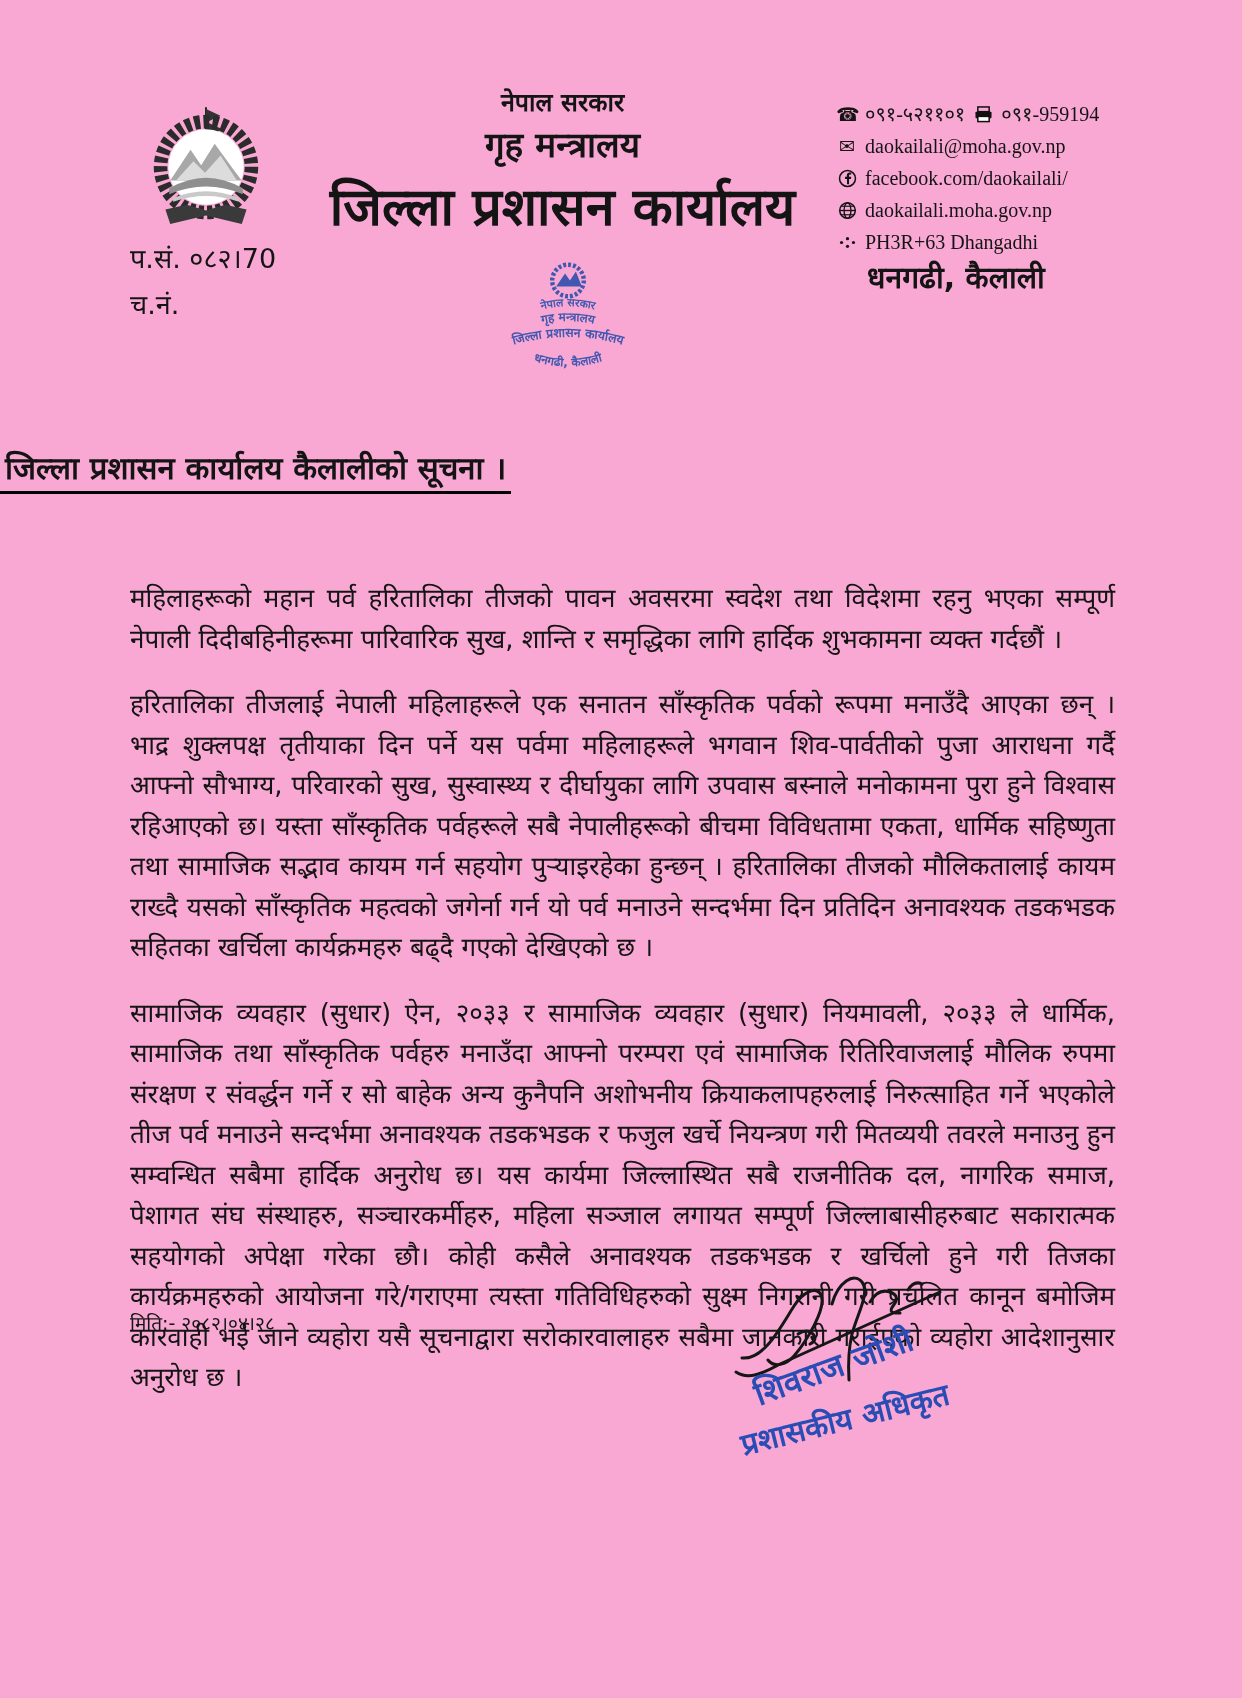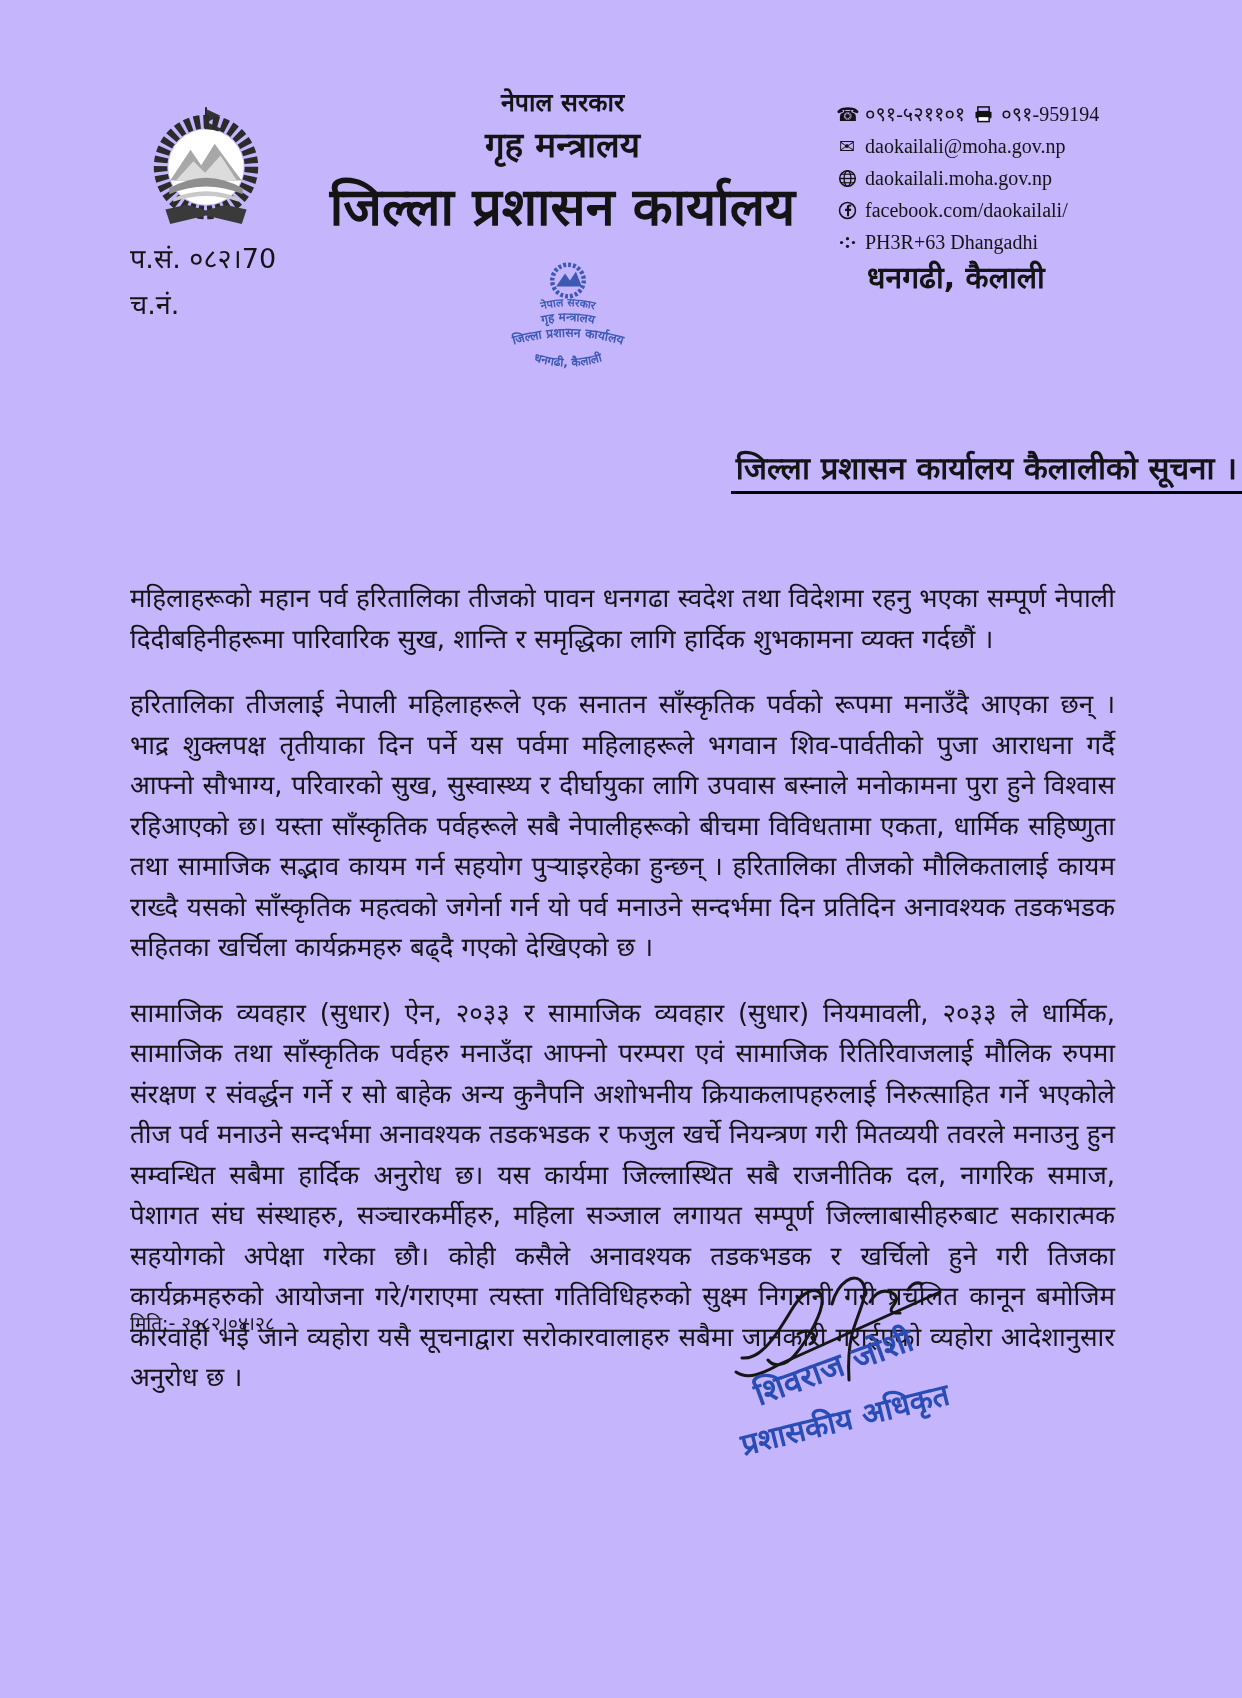--- a/index.html
+++ b/index.html
@@ -7,21 +7,21 @@
     --seal-blue:#3352ae;
     --stamp-blue:#2a4db5;
   }
   *{box-sizing:border-box;margin:0;padding:0;}
   html,body{background:#ffffff;}
   body{
     width:1242px;height:1698px;position:relative;
     font-family:"DejaVu Sans",sans-serif;color:var(--ink);
     overflow:hidden;
   }
-  .page{position:absolute;inset:0;background:#c4b5fd;}
+  .page{position:absolute;inset:0;background:#f9a8d4;}
 
   
   .emblem{position:absolute;left:148px;top:100px;width:116px;height:138px;}
   .head-center{position:absolute;left:290px;top:84px;width:545px;text-align:center;}
   .gov{font-size:25px;font-weight:bold;}
   .ministry{font-size:35px;font-weight:bold;margin-top:2px;}
   .office{font-size:52px;font-weight:bold;margin-top:2px;white-space:nowrap;}
   .branch{font-size:27px;margin-top:8px;}
 
   .contacts{position:absolute;left:836px;top:98px;width:330px;
@@ -30,21 +30,21 @@
   .uicon{font-family:"DejaVu Sans",sans-serif;font-size:19px;width:22px;display:inline-block;text-align:center;}
   .svgicon{width:22px;height:20px;display:inline-flex;align-items:center;justify-content:center;}
   .loc{font-family:"DejaVu Sans",sans-serif;font-size:30px;font-weight:bold;margin-top:4px;width:240px;text-align:center;}
 
   .refs{position:absolute;left:130px;top:236px;font-size:27px;line-height:46px;}
 
   .seal{position:absolute;left:484px;top:258px;width:168px;height:130px;opacity:.92;}
   .seal text{fill:var(--seal-blue);font-weight:bold;}
 
   
-  .title-wrap{position:absolute;left:0;top:446px;width:100%;text-align:right;}
+  .title-wrap{position:absolute;left:0;top:446px;width:100%;text-align:left;}
   .title{font-size:31px;font-weight:bold;border-bottom:3px solid #000;padding:0 5px 5px 5px;}
 
   .bodytext{position:absolute;left:130px;top:578px;width:985px;
     font-size:26px;line-height:40.5px;text-align:justify;}
   .bodytext p{margin:0 0 25px 0;}
 
   .date{position:absolute;left:130px;top:1310px;font-size:19px;}
 
   
   .sig{position:absolute;left:708px;top:1262px;width:300px;height:230px;}
@@ -93,37 +93,37 @@
       </span>
       <span>०९१-959194</span>
     </div>
     <div class="c-row">
       <span class="uicon">✉</span>
       <span>daokailali@moha.gov.np</span>
     </div>
     <div class="c-row">
       <span class="svgicon">
         <svg viewBox="0 0 20 20" width="19" height="19">
+          <circle cx="10" cy="10" r="8.4" fill="none" stroke="#111" stroke-width="1.6"></circle>
+          <path d="M11.6 16 V10.4 h2 l.3-2.2 h-2.3 V6.9 c0-.7.3-1.2 1.2-1.2 h1.2 V3.8 c-.4 0-1-.1-1.7-.1-1.8 0-3 1-3 3v1.5 H7.4 v2.2 h2.1 V16 Z" fill="#111"></path>
+        </svg>
+      </span>
+      <span>facebook.com/daokailali/</span>
+    </div>
+    <div class="c-row">
+      <span class="svgicon">
+        <svg viewBox="0 0 20 20" width="19" height="19">
           <circle cx="10" cy="10" r="8.2" fill="none" stroke="#111" stroke-width="1.6"></circle>
           <ellipse cx="10" cy="10" rx="3.6" ry="8.2" fill="none" stroke="#111" stroke-width="1.4"></ellipse>
           <line x1="1.8" y1="10" x2="18.2" y2="10" stroke="#111" stroke-width="1.4"></line>
           <line x1="3" y1="5.5" x2="17" y2="5.5" stroke="#111" stroke-width="1.2"></line>
           <line x1="3" y1="14.5" x2="17" y2="14.5" stroke="#111" stroke-width="1.2"></line>
         </svg>
       </span>
       <span>daokailali.moha.gov.np</span>
-    </div>
-    <div class="c-row">
-      <span class="svgicon">
-        <svg viewBox="0 0 20 20" width="19" height="19">
-          <circle cx="10" cy="10" r="8.4" fill="none" stroke="#111" stroke-width="1.6"></circle>
-          <path d="M11.6 16 V10.4 h2 l.3-2.2 h-2.3 V6.9 c0-.7.3-1.2 1.2-1.2 h1.2 V3.8 c-.4 0-1-.1-1.7-.1-1.8 0-3 1-3 3v1.5 H7.4 v2.2 h2.1 V16 Z" fill="#111"></path>
-        </svg>
-      </span>
-      <span>facebook.com/daokailali/</span>
     </div>
     <div class="c-row">
       <span class="svgicon">
         <svg viewBox="0 0 20 20" width="17" height="17">
           <circle cx="3" cy="10" r="1.9" fill="#111"></circle>
           <circle cx="10" cy="5.5" r="1.9" fill="#111"></circle>
           <circle cx="10" cy="14.5" r="1.9" fill="#111"></circle>
           <circle cx="17" cy="10" r="1.9" fill="#111"></circle>
         </svg>
       </span>
@@ -154,21 +154,21 @@
       <text font-size="12.5"><textPath href="#sealArc3" startOffset="50%" text-anchor="middle">जिल्ला प्रशासन कार्यालय</textPath></text>
       <text font-size="12"><textPath href="#sealArc4" startOffset="50%" text-anchor="middle">धनगढी, कैलाली</textPath></text>
     </svg>
   </div>
 
   <div class="title-wrap">
     <span class="title">जिल्ला प्रशासन कार्यालय कैलालीको सूचना ।</span>
   </div>
 
   <div class="bodytext">
-    <p>महिलाहरूको महान पर्व हरितालिका तीजको पावन धनगढा स्वदेश तथा विदेशमा रहनु भएका सम्पूर्ण नेपाली दिदीबहिनीहरूमा पारिवारिक सुख, शान्ति र समृद्धिका लागि हार्दिक शुभकामना व्यक्त गर्दछौं ।</p>
+    <p>महिलाहरूको महान पर्व हरितालिका तीजको पावन अवसरमा स्वदेश तथा विदेशमा रहनु भएका सम्पूर्ण नेपाली दिदीबहिनीहरूमा पारिवारिक सुख, शान्ति र समृद्धिका लागि हार्दिक शुभकामना व्यक्त गर्दछौं ।</p>
     <p>हरितालिका तीजलाई नेपाली महिलाहरूले एक सनातन साँस्कृतिक पर्वको रूपमा मनाउँदै आएका छन् । भाद्र शुक्लपक्ष तृतीयाका दिन पर्ने यस पर्वमा महिलाहरूले भगवान शिव-पार्वतीको पुजा आराधना गर्दै आफ्नो सौभाग्य, परिवारको सुख, सुस्वास्थ्य र दीर्घायुका लागि उपवास बस्नाले मनोकामना पुरा हुने विश्वास रहिआएको छ। यस्ता साँस्कृतिक पर्वहरूले सबै नेपालीहरूको बीचमा विविधतामा एकता, धार्मिक सहिष्णुता तथा सामाजिक सद्भाव कायम गर्न सहयोग पुऱ्याइरहेका हुन्छन् । हरितालिका तीजको मौलिकतालाई कायम राख्दै यसको साँस्कृतिक महत्वको जगेर्ना गर्न यो पर्व मनाउने सन्दर्भमा दिन प्रतिदिन अनावश्यक तडकभडक सहितका खर्चिला कार्यक्रमहरु बढ्दै गएको देखिएको छ ।</p>
     <p>सामाजिक व्यवहार (सुधार) ऐन, २०३३ र सामाजिक व्यवहार (सुधार) नियमावली, २०३३ ले धार्मिक, सामाजिक तथा साँस्कृतिक पर्वहरु मनाउँदा आफ्नो परम्परा एवं सामाजिक रितिरिवाजलाई मौलिक रुपमा संरक्षण र संवर्द्धन गर्ने र सो बाहेक अन्य कुनैपनि अशोभनीय क्रियाकलापहरुलाई निरुत्साहित गर्ने भएकोले तीज पर्व मनाउने सन्दर्भमा अनावश्यक तडकभडक र फजुल खर्चे नियन्त्रण गरी मितव्ययी तवरले मनाउनु हुन सम्वन्धित सबैमा हार्दिक अनुरोध छ। यस कार्यमा जिल्लास्थित सबै राजनीतिक दल, नागरिक समाज, पेशागत संघ संस्थाहरु, सञ्चारकर्मीहरु, महिला सञ्जाल लगायत सम्पूर्ण जिल्लाबासीहरुबाट सकारात्मक सहयोगको अपेक्षा गरेका छौ। कोही कसैले अनावश्यक तडकभडक र खर्चिलो हुने गरी तिजका कार्यक्रमहरुको आयोजना गरे/गराएमा त्यस्ता गतिविधिहरुको सुक्ष्म निगरानी गरी प्रचलित कानून बमोजिम कारवाही भई जाने व्यहोरा यसै सूचनाद्वारा सरोकारवालाहरु सबैमा जानकारी गराईएको व्यहोरा आदेशानुसार अनुरोध छ ।</p>
   </div>
 
   <div class="date">
     <span>मिति:-</span>
     <span>२०८२।०४।२८</span>
   </div>
 
   <div class="sig">

